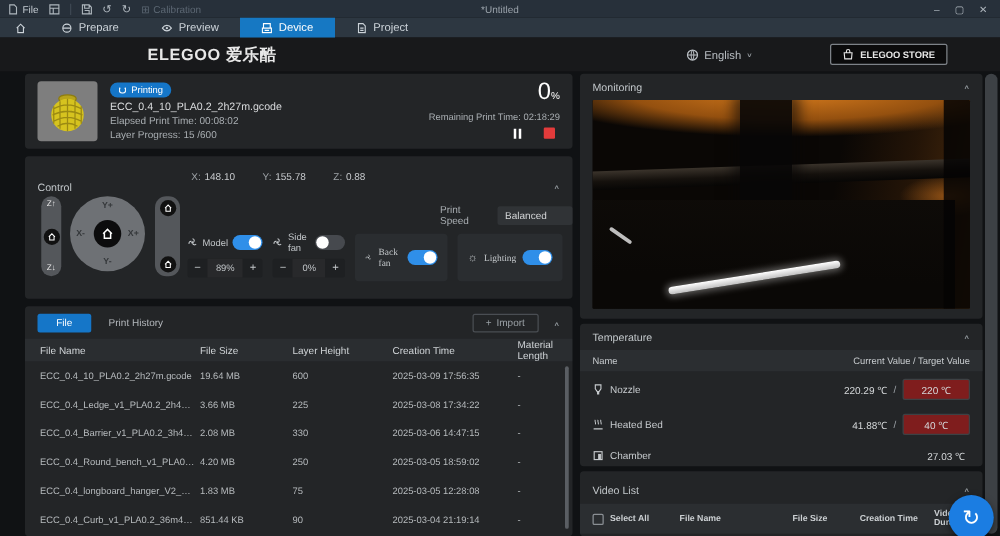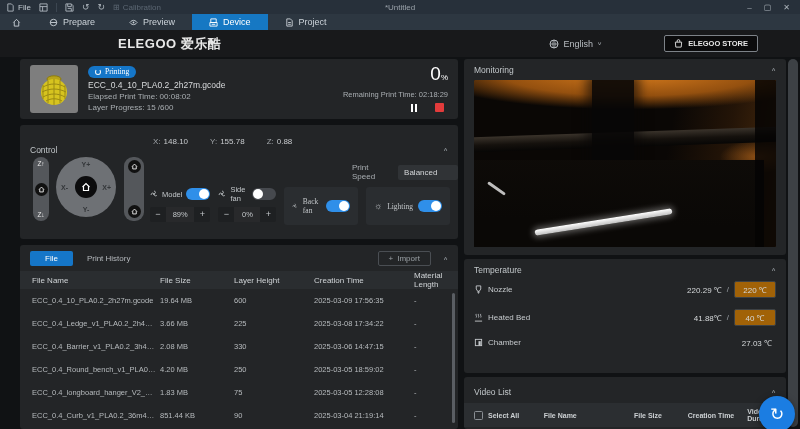--- a/index.html
+++ b/index.html
@@ -37,21 +37,21 @@
   .col-l { width:438px; display:flex; flex-direction:column; gap:6px; }
   .col-r { width:322px; display:flex; flex-direction:column; gap:4px; min-width:0; }
   .card { background:#232527; border-radius:3px; position:relative; }
   .card-head { display:flex; justify-content:space-between; align-items:center; font-size:8.5px; color:#c2c7ca; }
   .collapse { color:#9aa0a5; font-size:7px; transform:scaleY(.7); cursor:pointer; }
 
   
   .print-card { height:60px; padding:6px 10px; display:flex; gap:10px; }
   .thumb { width:48px; height:48px; background:#7e7e7e; border-radius:3px; flex:none; display:flex; align-items:center; justify-content:center; }
   .p-info { display:flex; flex-direction:column; gap:2px; font-size:8px; color:#a9aeb2; padding-top:1px; }
-  .badge { background:#1576c8; color:#fff; font-size:7.5px; padding:1px 7px 2px; border-radius:8px; width:max-content; display:flex; align-items:center; gap:4px;font-family:Liberation Serif, serif; }
+  .badge { background:#1576c8; color:#fff; font-size:7.5px; padding:1px 7px 2px; border-radius:8px; width:max-content; display:flex; align-items:center; gap:4px; }
   .spinner { width:6px; height:6px; border:1px solid rgba(255,255,255,.95); border-top-color:transparent; border-radius:50%; display:inline-block; }
   .p-file { color:#d9dbdd; font-size:8.5px; }
   .p-right { position:absolute; right:10px; top:4px; text-align:right; }
   .p-pct { font-size:19px; color:#fff; line-height:22px; }
   .p-pct-u { font-size:8px; }
   .p-remaining { font-size:7.5px; color:#a9aeb2; margin-top:1px; }
   .p-ctrls { display:flex; justify-content:flex-end; gap:18px; margin-top:4px; align-items:center; padding-right:4px; }
   .pause { display:flex; gap:2px; cursor:pointer; }
   .pause i { width:2px; height:8px; background:#fff; display:block; }
   .stop { width:9px; height:9px; background:#e23b3b; border-radius:1px; cursor:pointer; }
@@ -123,21 +123,21 @@
   .cam-led { position:absolute; left:20%; bottom:13%; width:46%; height:6px; border-radius:4px; background:linear-gradient(#ffffff,#bfbfbf); transform:rotate(-9deg); box-shadow:0 0 6px 2px rgba(255,255,255,.35); }
   .cam-led2 { position:absolute; left:4%; bottom:34%; width:7%; height:3px; border-radius:2px; background:rgba(235,235,235,.8); transform:rotate(35deg); }
   .cam-dark-r { position:absolute; right:0; top:0; width:7%; height:100%; background:rgba(5,4,3,.85); }
 
   
   .temp-card { height:114px; padding:6px 10px 2px; font-size:8px; }
   .t-sub { background:#2b2e31; margin:5px -10px 0; padding:4px 10px; display:flex; justify-content:space-between; font-size:7.5px; color:#c7cbce; }
   .t-row { display:flex; align-items:center; padding:6px 0 5px; color:#c6cacd; }
   .t-row svg { width:9px; height:9px; margin-right:5px; }
   .t-right { margin-left:auto; display:flex; align-items:center; gap:5px; color:#d5d8da; }
-  .t-box { background:#a16207; border:1px solid #3d4144; border-radius:2px; width:42px; text-align:center; padding:2px 0; cursor:text; }
+  .t-box { background:#7f1d1d; border:1px solid #3d4144; border-radius:2px; width:54px; text-align:center; padding:2px 0; cursor:text; }
   .t-sep { color:#9aa0a5; }
 
   
   .video-card { flex:1; padding:10px 10px; font-size:8px; overflow:hidden; }
   .v-cols { background:#2b2e31; margin:6px -10px 0; padding:5px 10px; display:flex; align-items:center; font-size:7px; color:#ccd0d3; font-weight:bold; }
   .checkbox { width:9px; height:9px; border:1px solid #8a8f94; border-radius:1.5px; margin-right:5px; flex:none; cursor:pointer; }
   .v-sa { width:58px; } .v-fn { width:94px; } .v-fs { width:56px; } .v-ct { width:62px; } .v-vd { flex:1; }
 
   .scrollstrip { position:absolute; right:2px; top:2px; bottom:2px; width:10px; background:#3d4145; border-radius:5px; cursor:pointer; }
   .fab { position:absolute; right:5px; bottom:-3px; width:36px; height:36px; border-radius:50%; background:#1b7de2; color:#fff; display:flex; align-items:center; justify-content:center; font-size:17px; cursor:pointer; box-shadow:0 2px 6px rgba(0,0,0,.5); }
@@ -445,20 +445,24 @@
           <div class="cam-led2"></div>
           <div class="cam-dark-r"></div>
         </div>
       </div>
 
       <div class="card temp-card">
         <div class="card-head">
           <span>Temperature</span>
           <span class="collapse">∧</span>
         </div>
+        <div class="t-sub">
+          <span>Name</span>
+          <span>Current Value / Target Value</span>
+        </div>
         <div class="t-row">
           <svg viewBox="0 0 10 10">
               <path d="M2.5 1h5v3.5L5.8 7H4.2L2.5 4.5zM4.5 7v2h1V7" fill="none" stroke="#c6cacd" stroke-width="1"></path>
             </svg>
           <span>Nozzle</span>
           <span class="t-right">
             <span>220.29 ℃</span>
             <span class="t-sep">/</span>
             <span class="t-box">220 ℃</span>
           </span>

